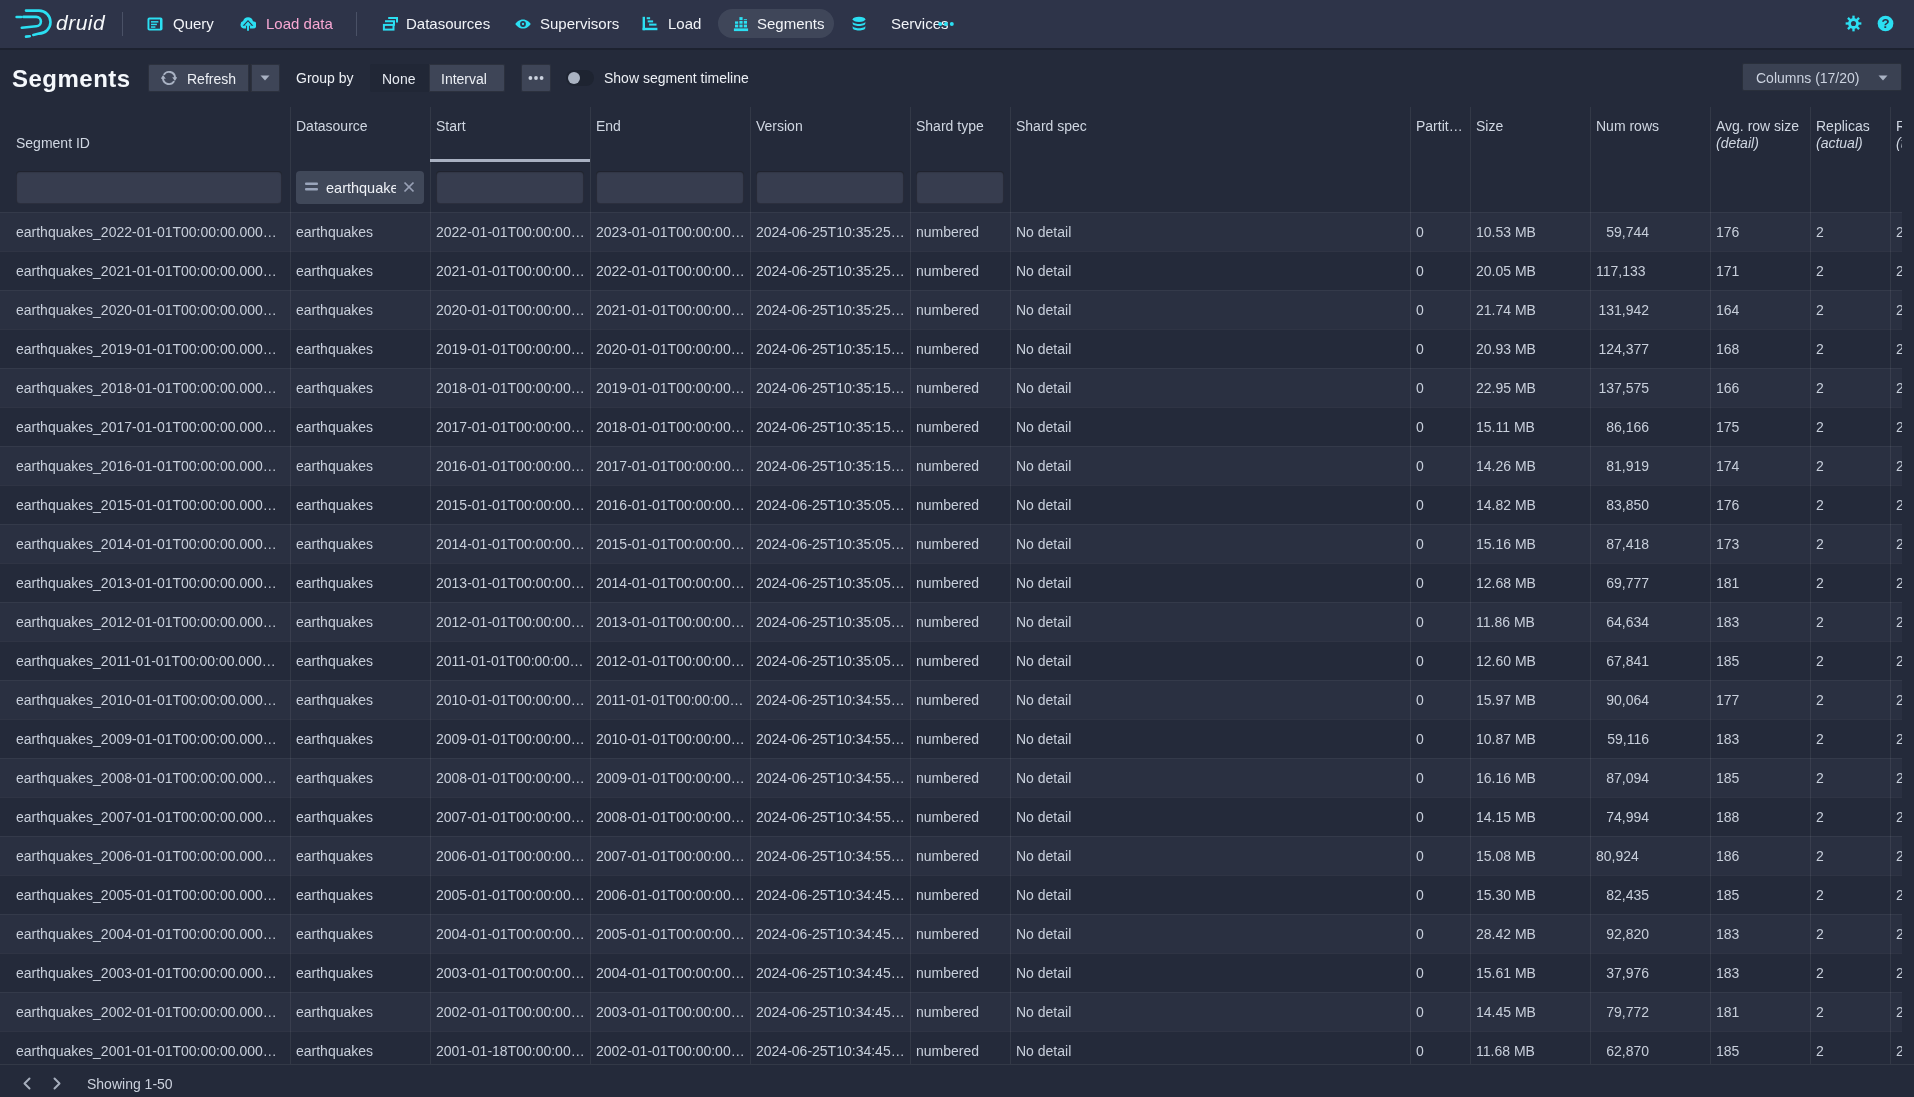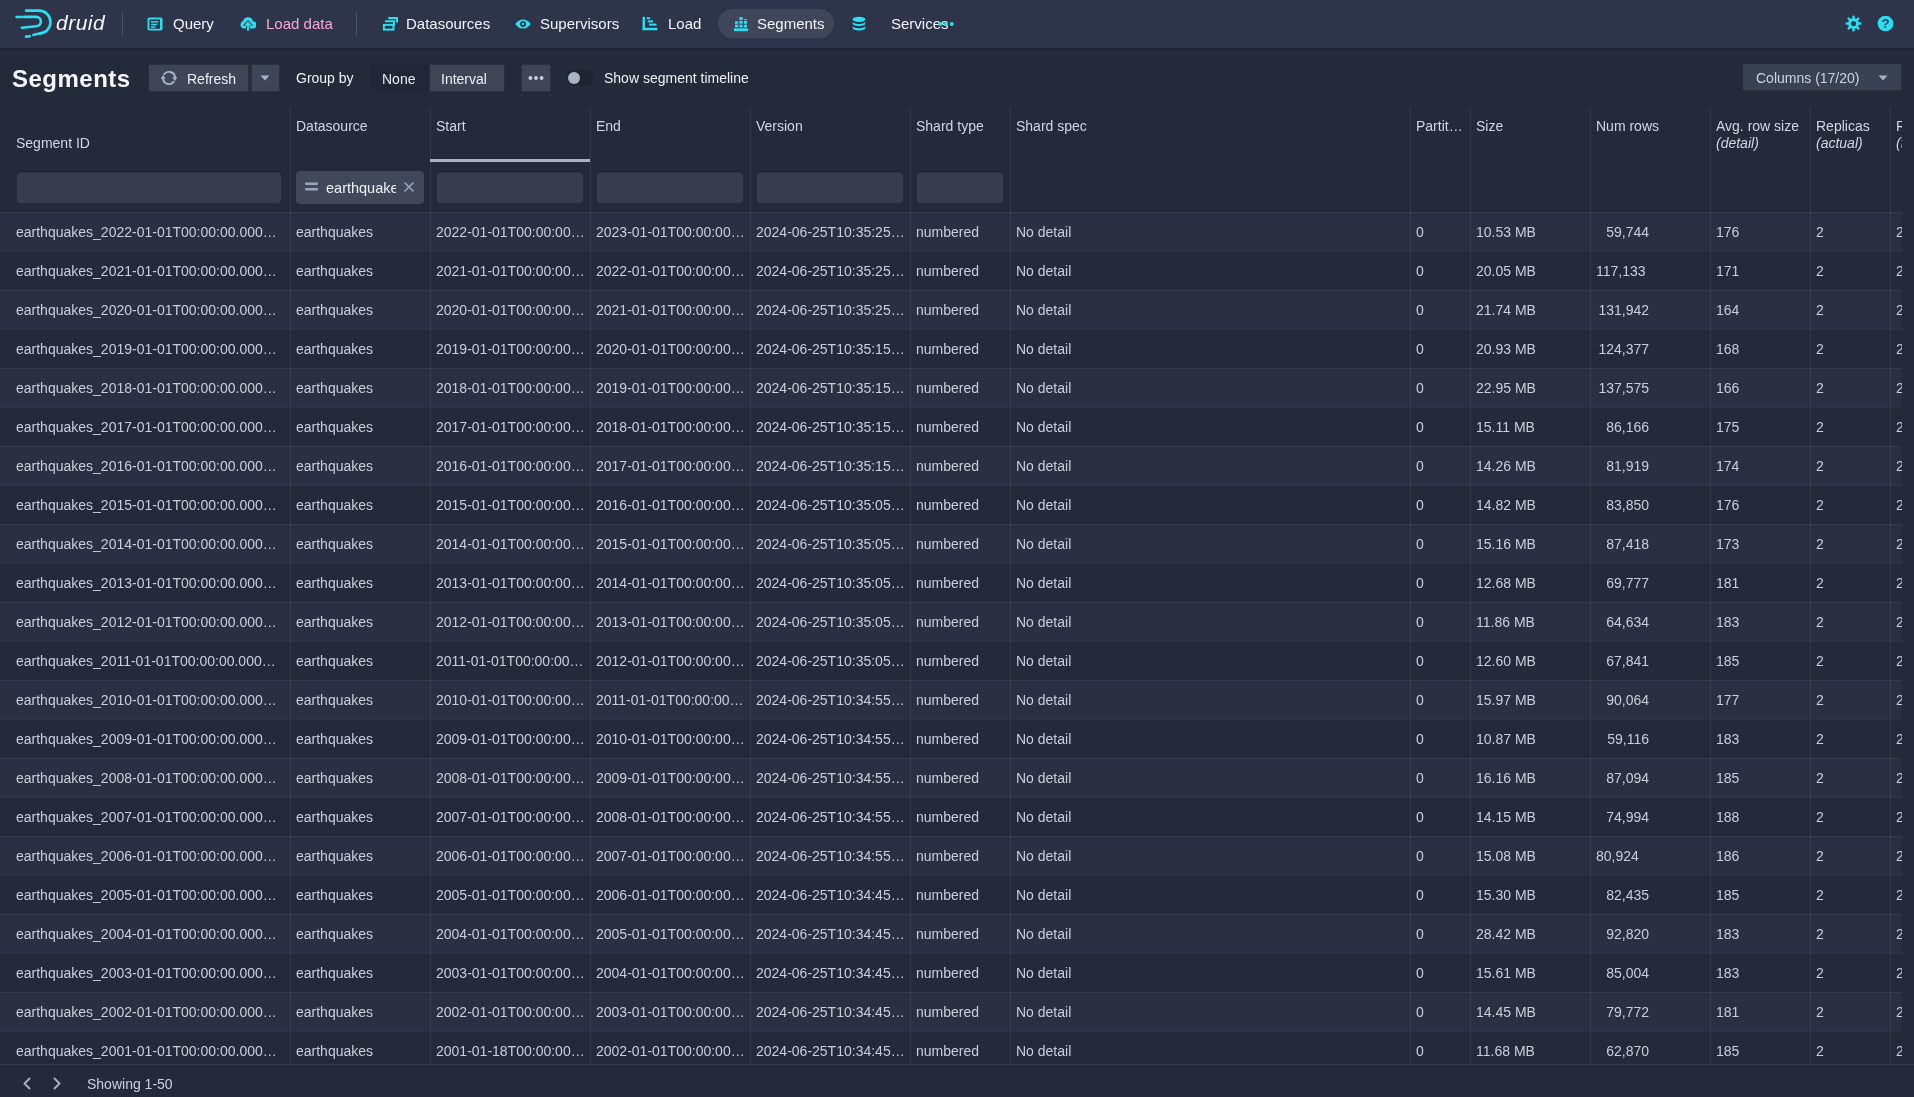--- a/index.html
+++ b/index.html
@@ -480,21 +480,21 @@
 <div class="row" style="top:953px;">
 <div class="cell" style="left:16px;width:274px;">earthquakes_2003-01-01T00:00:00.000…</div>
 <div class="cell" style="left:296px;width:134px;">earthquakes</div>
 <div class="cell" style="left:436px;width:154px;">2003-01-01T00:00:00…</div>
 <div class="cell" style="left:596px;width:154px;">2004-01-01T00:00:00…</div>
 <div class="cell" style="left:756px;width:154px;">2024-06-25T10:34:45…</div>
 <div class="cell" style="left:916px;width:94px;">numbered</div>
 <div class="cell" style="left:1016px;width:394px;">No detail</div>
 <div class="cell" style="left:1416px;width:54px;">0</div>
 <div class="cell" style="left:1476px;width:114px;">15.61 MB</div>
-<div class="cell" style="left:1596px;width:53px;text-align:right;">85,004</div>
+<div class="cell" style="left:1596px;width:53px;text-align:right;">37,976</div>
 <div class="cell" style="left:1716px;width:94px;">183</div>
 <div class="cell" style="left:1816px;width:74px;">2</div>
 <div class="cell" style="left:1896px;width:18px;">2</div>
 </div>
 <div class="row odd" style="top:992px;">
 <div class="cell" style="left:16px;width:274px;">earthquakes_2002-01-01T00:00:00.000…</div>
 <div class="cell" style="left:296px;width:134px;">earthquakes</div>
 <div class="cell" style="left:436px;width:154px;">2002-01-01T00:00:00…</div>
 <div class="cell" style="left:596px;width:154px;">2003-01-01T00:00:00…</div>
 <div class="cell" style="left:756px;width:154px;">2024-06-25T10:34:45…</div>

